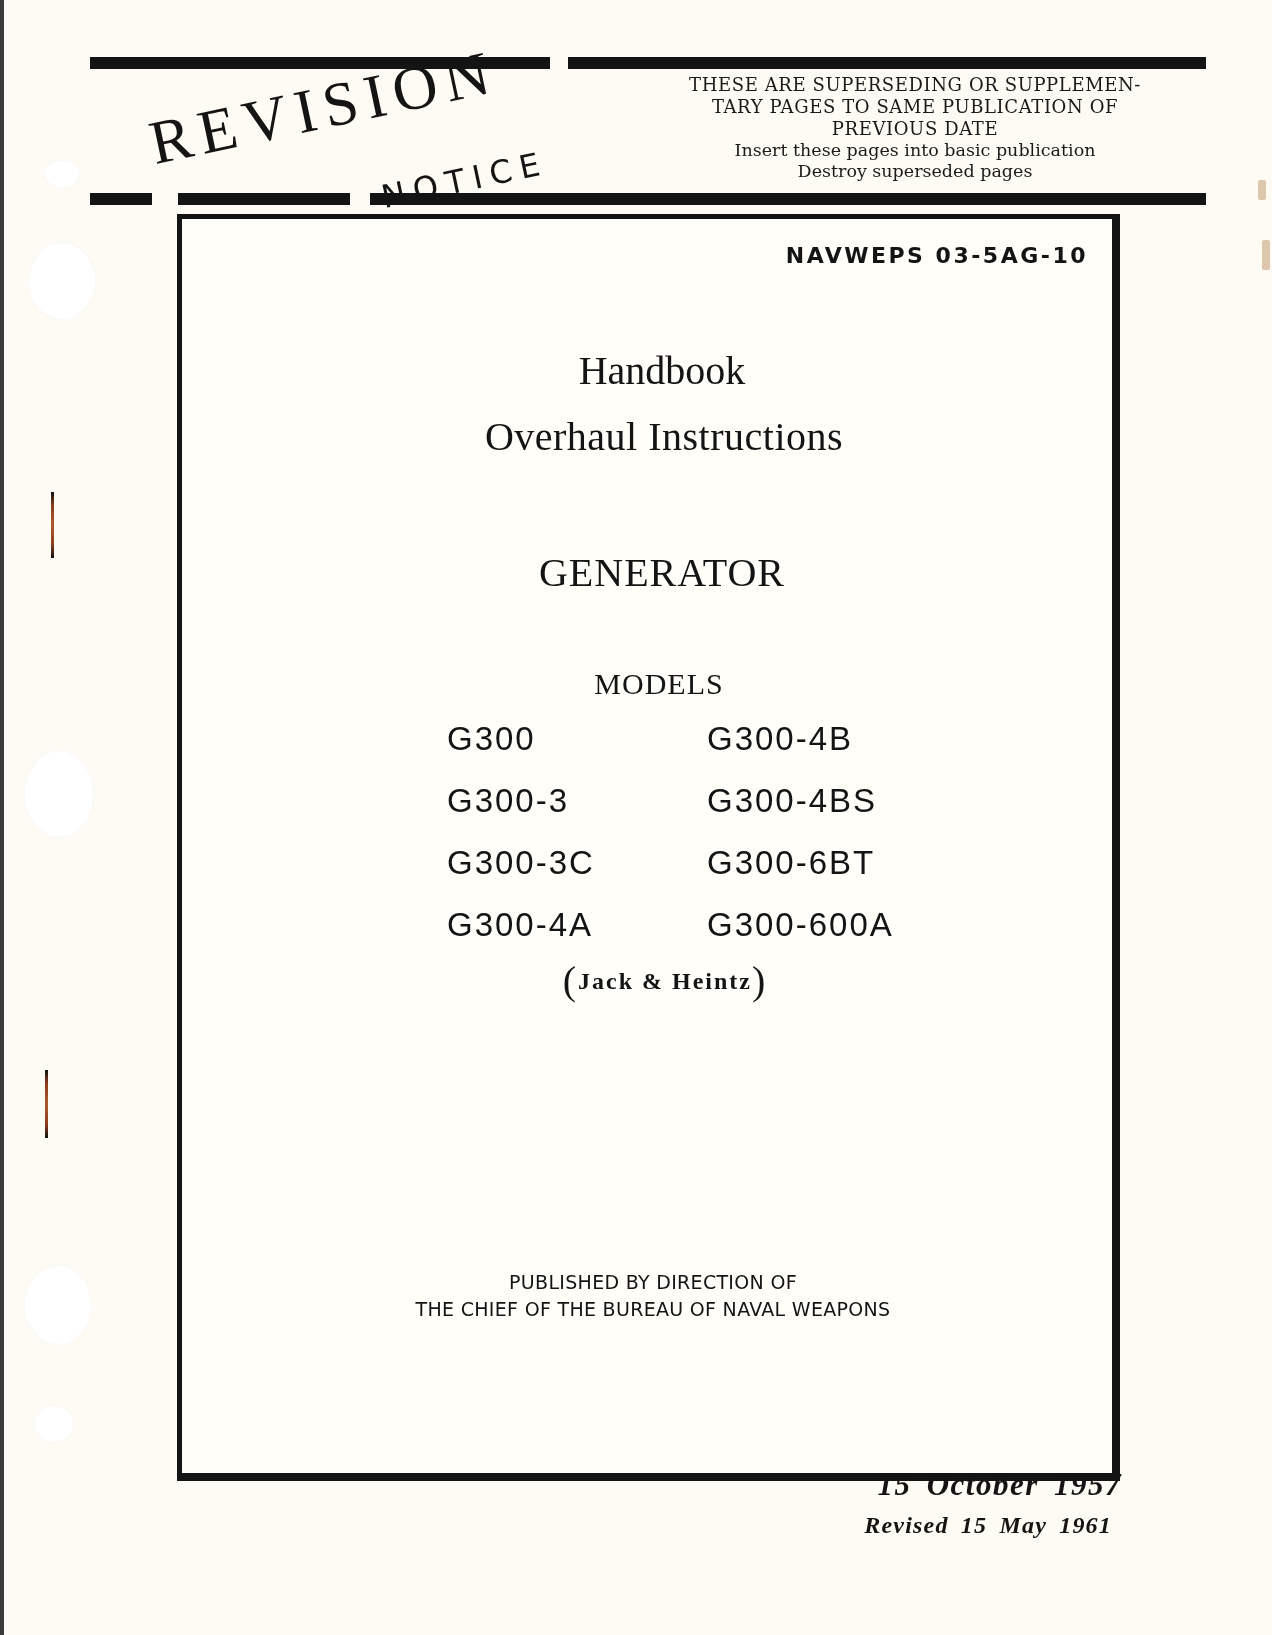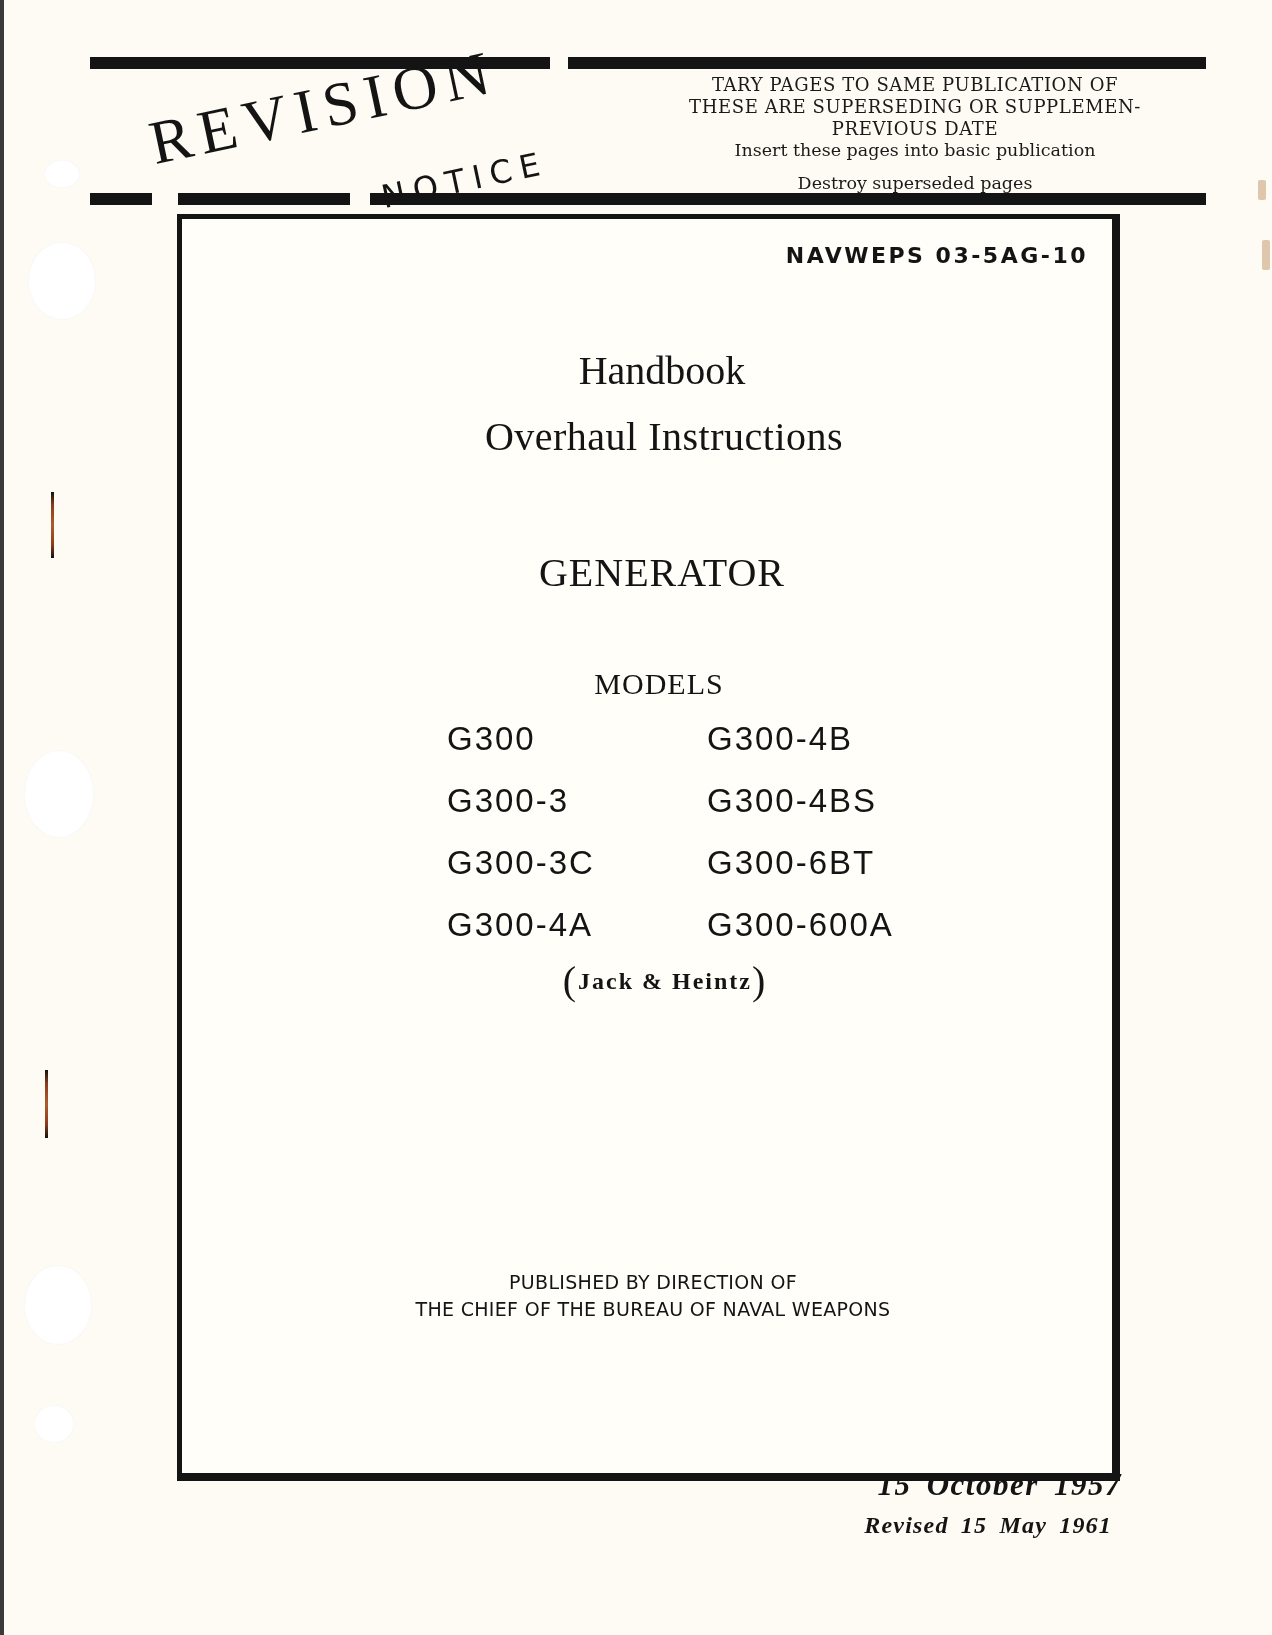--- a/index.html
+++ b/index.html
@@ -140,25 +140,25 @@
   <div class="bar" style="left:90px;top:193px;width:62px;"></div>
   <div class="bar" style="left:178px;top:193px;width:172px;"></div>
   <div class="bar" style="left:370px;top:193px;width:836px;"></div>
 
   <div class="revision">
     <div class="revision-word">REVISION</div>
     <div class="notice-word">NOTICE</div>
   </div>
 
   <div class="supersede">
+    <div class="caps">THESE ARE SUPERSEDING OR SUPPLEMEN-</div>
     <div class="caps">TARY PAGES TO SAME PUBLICATION OF</div>
-    <div class="caps">THESE ARE SUPERSEDING OR SUPPLEMEN-</div>
     <div class="caps">PREVIOUS DATE</div>
     <div class="inst">Insert these pages into basic publication</div>
-    <div class="inst" style="margin-top:12px;">Destroy superseded pages</div>
+    <div class="inst" style="margin-top:0;">Destroy superseded pages</div>
   </div>
 
   <div class="frame">
     <div class="docnum">NAVWEPS 03-5AG-10</div>
 
     <div class="title-handbook">Handbook</div>
     <div class="title-overhaul">Overhaul Instructions</div>
 
     <div class="title-generator">GENERATOR</div>
 

